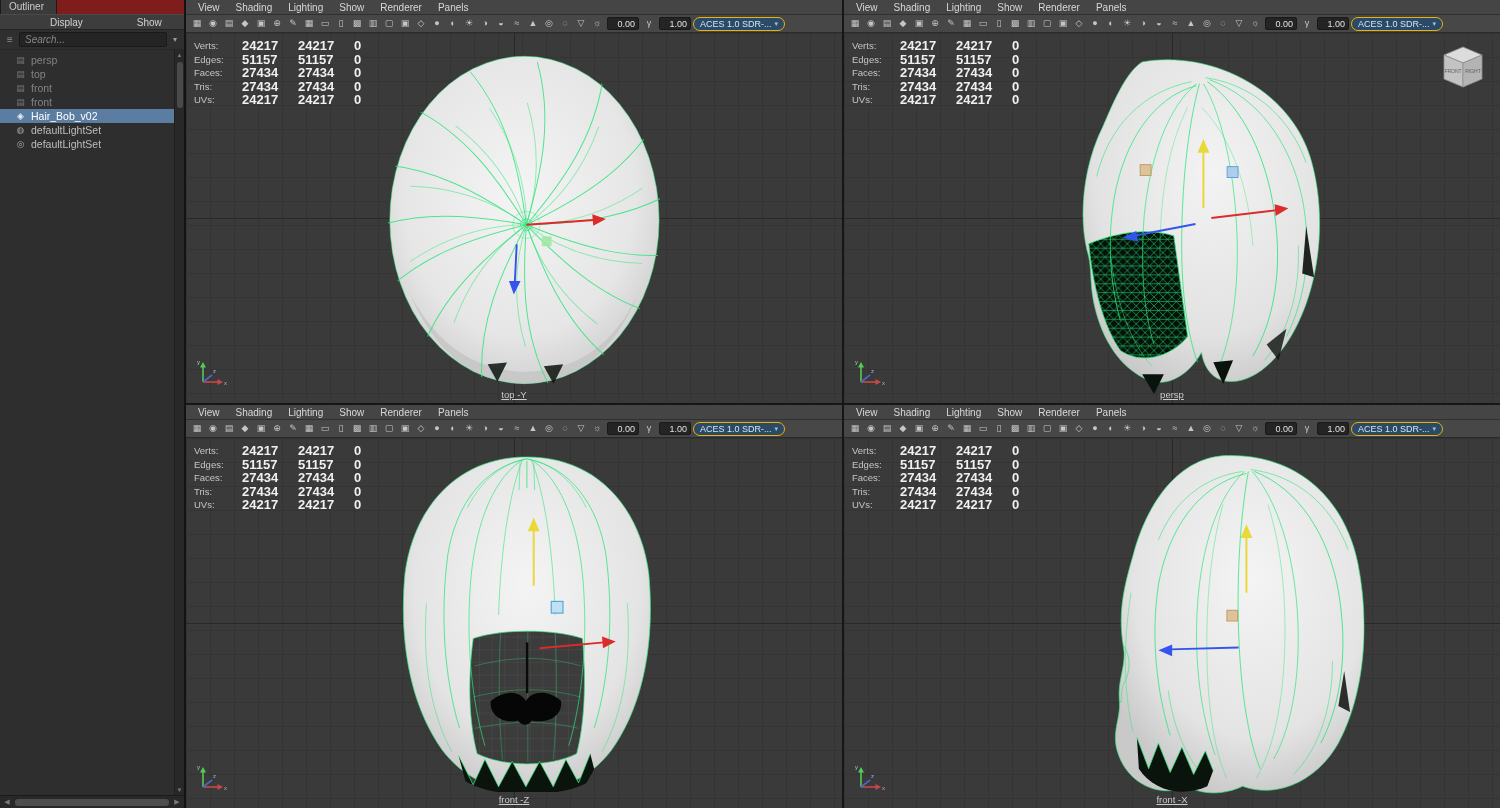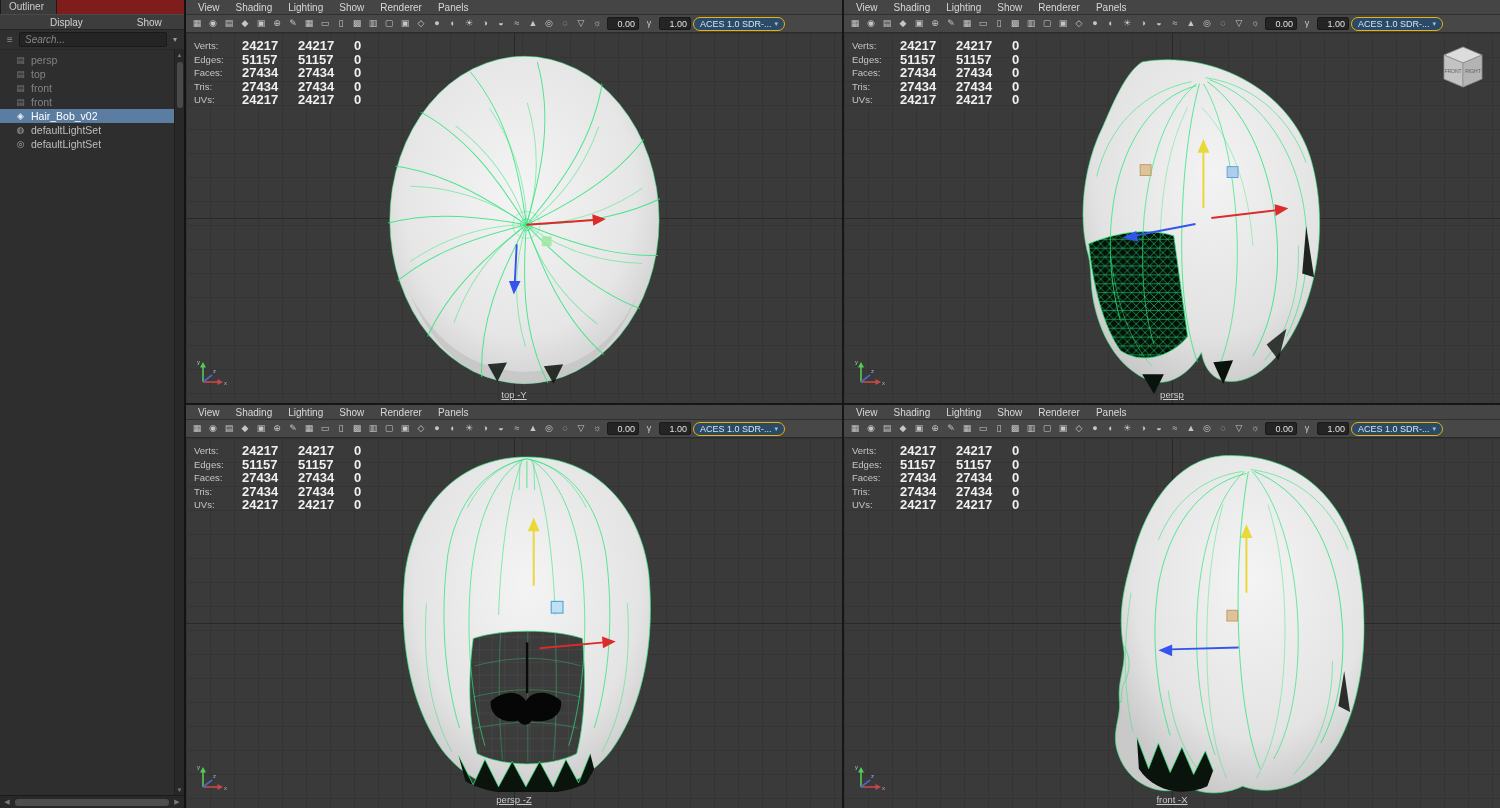--- a/index.html
+++ b/index.html
@@ -707,21 +707,21 @@
             <line x1="9" y1="27" x2="9" y2="11" stroke="#58c858" stroke-width="1.6"></line>
             <polygon points="9,7 6,12.5 12,12.5" fill="#58c858"></polygon>
             <line x1="9" y1="27" x2="25" y2="27" stroke="#c84848" stroke-width="1.6"></line>
             <polygon points="29,27 23.5,24 23.5,30" fill="#c84848"></polygon>
             <line x1="9" y1="27" x2="18" y2="20" stroke="#4868c8" stroke-width="1.6"></line>
             <text x="3" y="9" font-size="6" fill="#9fdf9f">y</text>
             <text x="30" y="30" font-size="6" fill="#df9f9f">x</text>
             <text x="19" y="18" font-size="6" fill="#9fb4df">z</text>
           </svg>
           <div class="viewcube-slot"></div>
-          <div class="vp-label">persp -Z</div>
+          <div class="vp-label">front -Z</div>
         </div>
       </div>
 
       <div class="viewport">
         <div class="vp-menubar">
 
             <span class="menu-item">View</span>
 
             <span class="menu-item">Shading</span>
 

